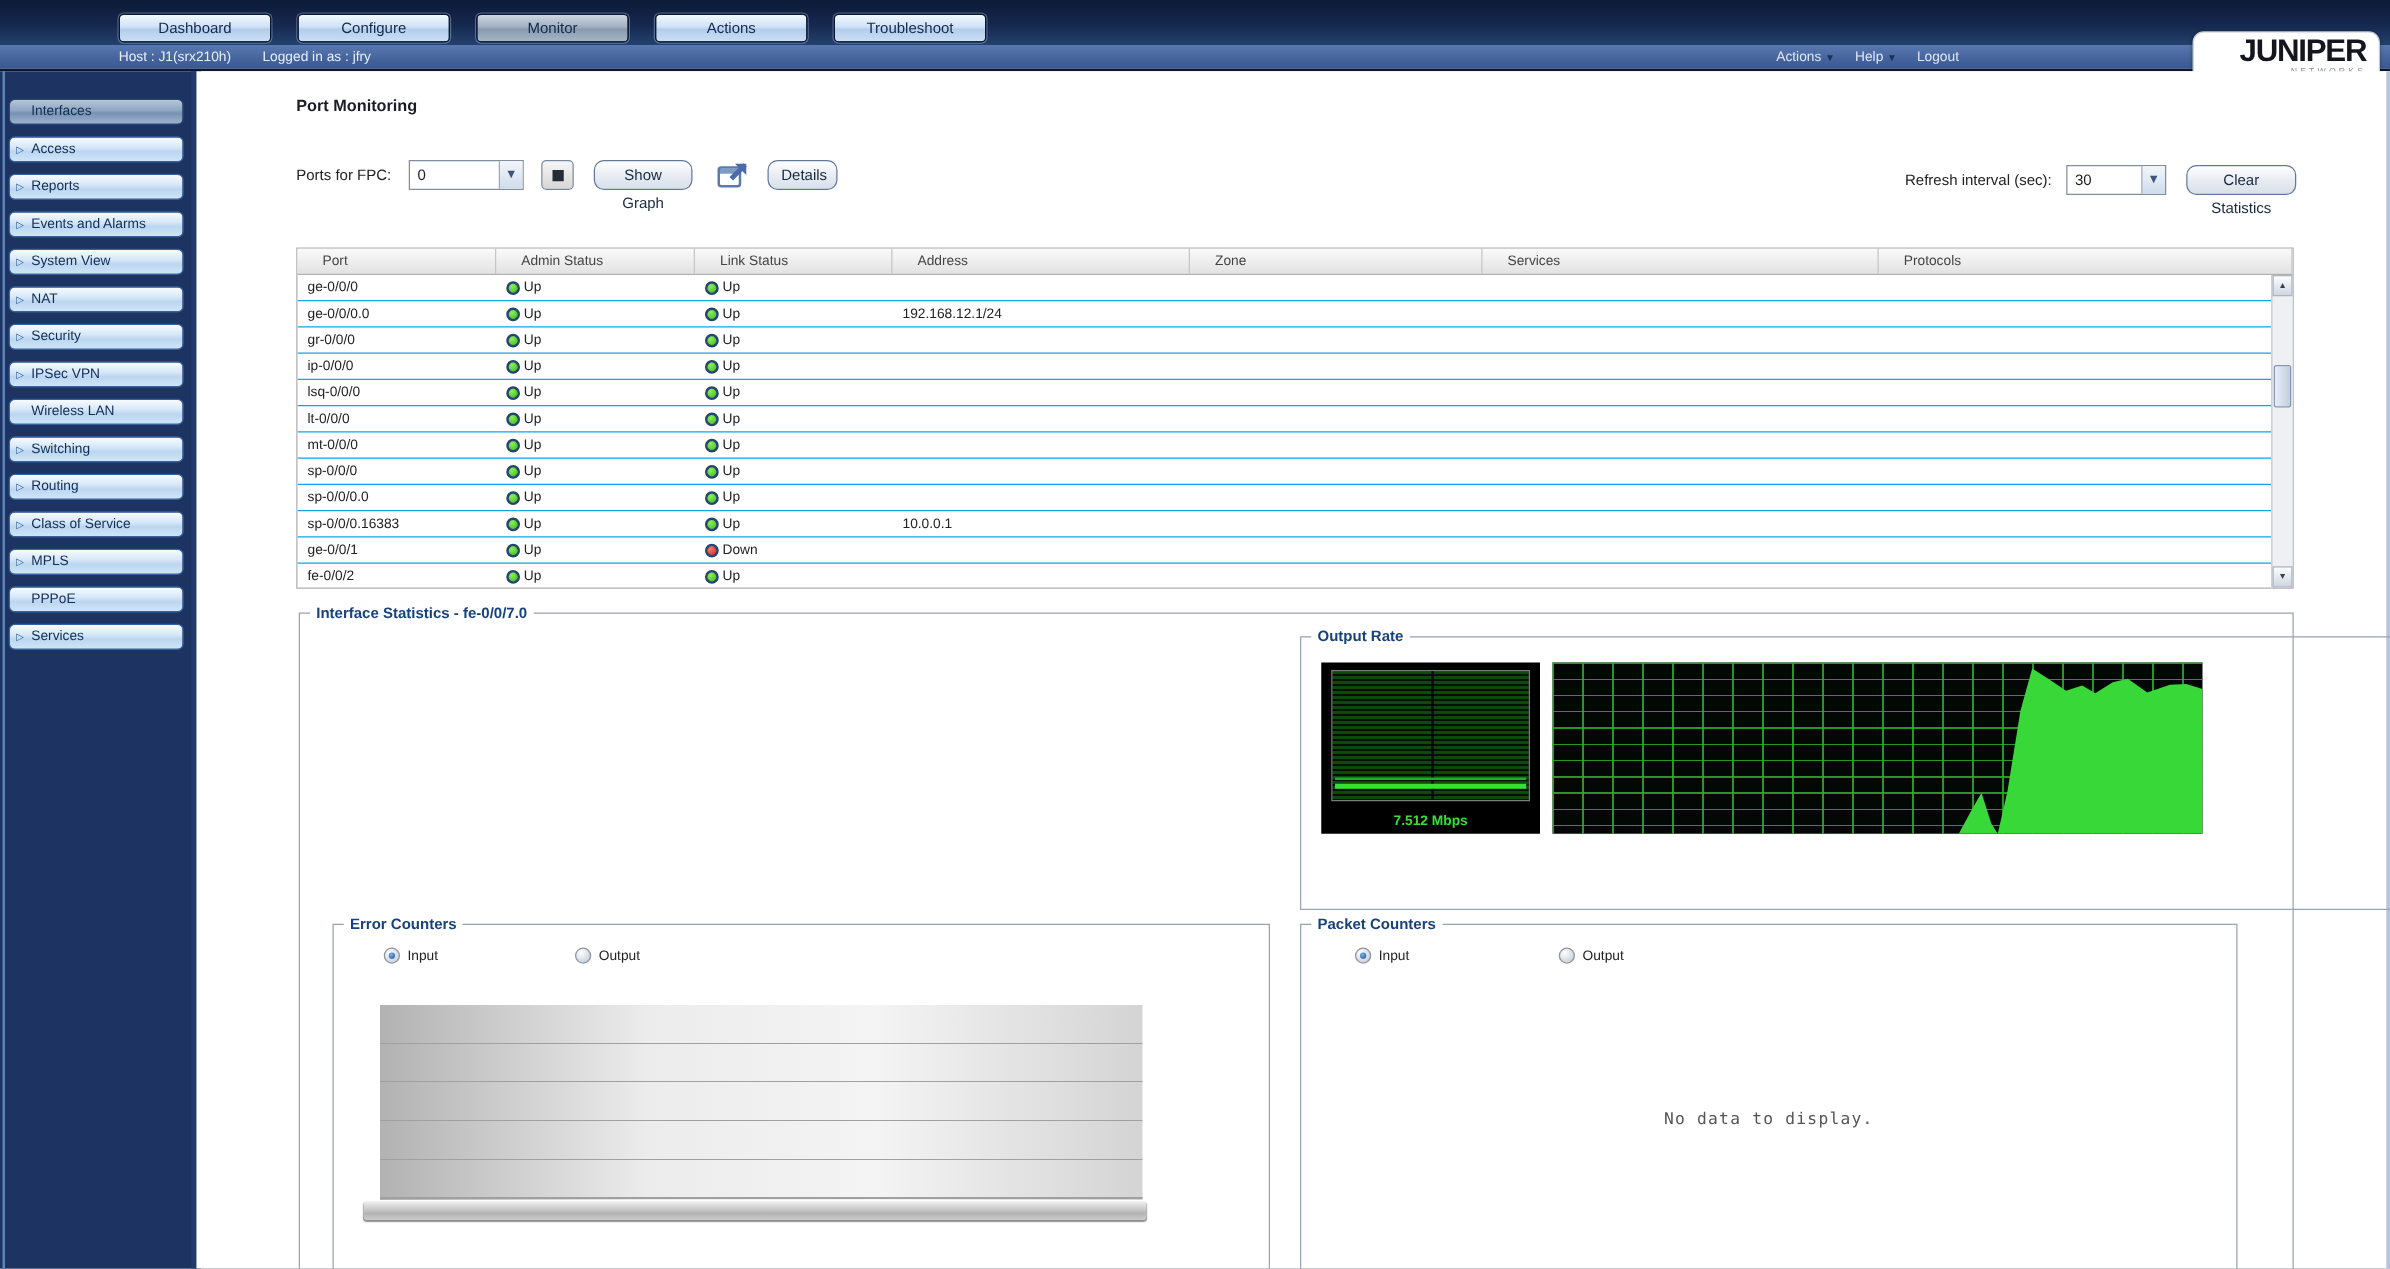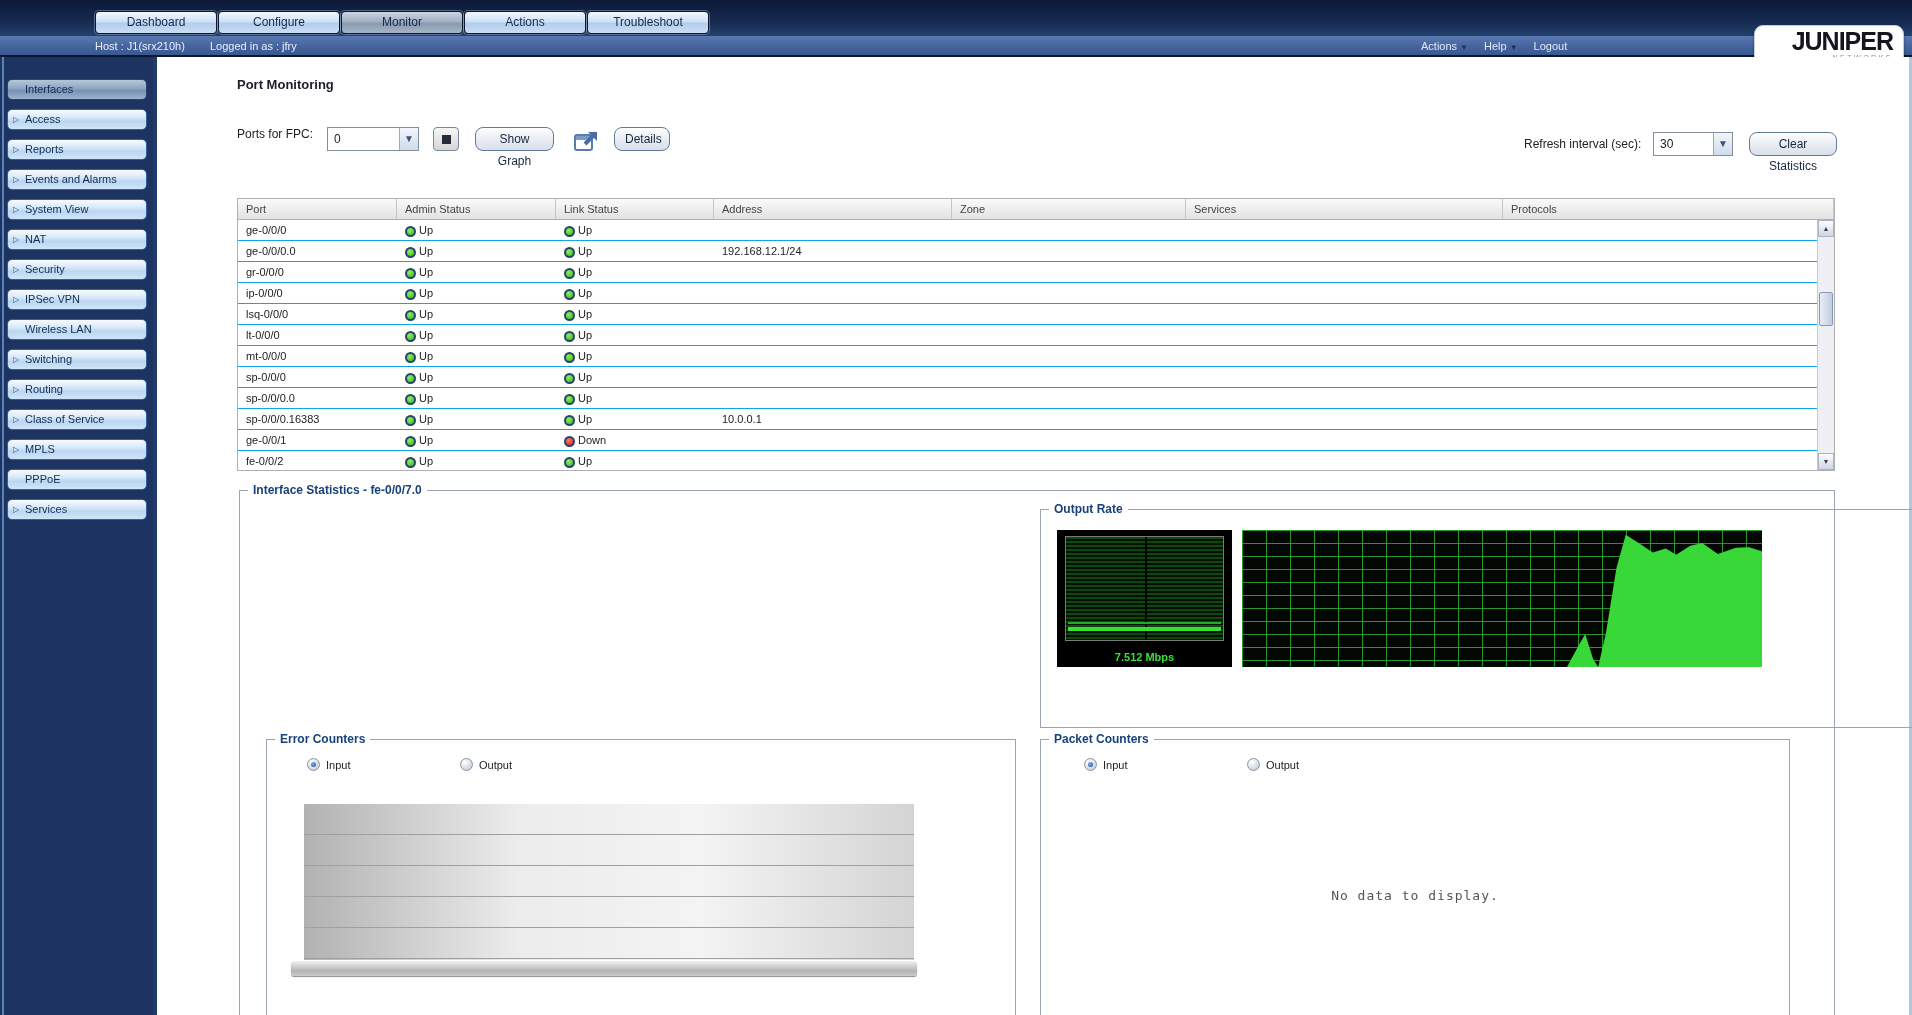--- a/index.html
+++ b/index.html
@@ -6,21 +6,21 @@
   * { box-sizing:border-box; font-family:"Liberation Sans", sans-serif; }
   .screen { position:relative; width:1912px; height:1015px; background:#fff; overflow:hidden; }
 
   
   .header { position:absolute; left:0; top:0; width:100%; height:57px; }
   .nav-strip { position:absolute; left:0; top:0; right:0; height:36px;
     background:linear-gradient(180deg,#0d1a38 0%,#15284e 55%,#24416e 100%); }
   .host-strip { position:absolute; left:0; top:36px; right:0; height:21px;
     background:linear-gradient(180deg,#5a78b0 0%,#44639c 60%,#3a5890 100%);
     border-bottom:2px solid #0c1830; }
-  .tabs { position:absolute; left:95px; top:11px; display:flex; gap:1px; }
+  .tabs { position:absolute; left:95px; top:11px; display:flex; gap:21px; }
   .tab { width:122px; height:23px; line-height:21px; text-align:center; font-size:12px;
     color:#122a4e; border:1px solid #0d1830; border-radius:4px;
     background:linear-gradient(180deg,#f2f8fe 0%,#cfe2f6 45%,#b3cdec 55%,#cbdff4 100%);
     box-shadow:0 0 0 1px rgba(200,220,245,.35); cursor:pointer; }
   .tab.active { background:linear-gradient(180deg,#cdd6e2 0%,#a2b0c2 45%,#8a9bb0 55%,#a6b5c6 100%); }
   .host-info { position:absolute; left:95px; top:40px; font-size:11px; color:#e9eff9; }
   .host-info span { margin-right:22px; }
   .top-links { position:absolute; left:1421px; top:40px; font-size:11px; color:#dfe8f6; display:flex; gap:16px; align-items:center; }
   .top-links .lnk { cursor:pointer; }
   .caret { font-size:8px; color:#1d2f52; margin-left:3px; }
@@ -40,40 +40,40 @@
   .side-item:first-child { margin-top:22px; }
   .side-item.selected { background:linear-gradient(180deg,#b6c6d8 0%,#8ea6c2 45%,#7791b2 55%,#9db4cc 100%);
     border-color:#28456e; }
   .side-item .tri { position:absolute; left:5px; top:0; font-size:8px; color:#2a5a9a; }
 
   
   .main { position:absolute; left:161px; top:57px; right:0; bottom:0; background:#fff; }
   .right-edge { position:absolute; right:0; top:0; bottom:0; width:3px; background:#b8c6dc; }
   .page-title { position:absolute; left:76px; top:20px; font-size:13px; font-weight:bold; color:#1c1c28; }
 
-  .controls-left { position:absolute; left:76px; top:70px; height:26px; display:flex; }
+  .controls-left { position:absolute; left:76px; top:70px; height:26px; display:flex; align-items:center; }
   .controls-right { position:absolute; left:1363px; top:74px; height:26px; display:flex; align-items:center; }
   .ctl-label { font-size:12px; color:#222; }
   .dd { position:relative; height:24px; background:#fff; border:1px solid #828f9e; }
   .dd .val { display:block; font-size:12px; color:#222; padding:4px 0 0 6px; }
   .dd .dd-btn { position:absolute; right:0; top:0; bottom:0; width:19px; text-align:center;
     background:linear-gradient(180deg,#f2f6fb,#cfdcec); border-left:1px solid #9aaabc; cursor:pointer; }
   .dd .dd-btn span { font-size:10px; color:#41537a; line-height:22px; }
   .btn { height:24px; border:1px solid #63799c; border-radius:8px; font-size:12px; color:#16293f;
     background:linear-gradient(180deg,#fefefe,#e9edf3 50%,#d9e0e9); text-align:center; cursor:pointer; padding:0 10px; line-height:22px; }
   .stop-btn { width:26px; height:24px; border:1px solid #7688a0; border-radius:4px;
     background:linear-gradient(180deg,#f6f6f6,#d6d6d6); position:relative; cursor:pointer; }
   .stop-btn .sq { position:absolute; left:50%; top:50%; width:9px; height:9px; margin:-4px 0 0 -4px; background:#252c38; }
   .export-btn { width:30px; height:28px; cursor:pointer; }
 
   
   .ptable { position:absolute; left:76px; top:141px; width:1598px; height:273px; border:1px solid #b0b0b0; }
   .thead { display:flex; height:21px; background:linear-gradient(180deg,#fafafa,#e2e2e2);
     border-bottom:1px solid #b0b0b0; }
-  .th { font-size:11px; color:#444; padding:4px 0 0 8px; border-right:1px solid #c6c6c6; overflow:hidden; white-space:nowrap; }
+  .th { font-size:11px; color:#444; padding:4px 0 0 20px; border-right:1px solid #c6c6c6; overflow:hidden; white-space:nowrap; }
   .tbody { position:absolute; left:0; right:17px; top:21px; bottom:0; overflow:hidden; }
   .tr { display:flex; height:21px; border-bottom:1px solid #0ea5e9; cursor:pointer; }
   .td { font-size:11px; color:#222; padding:4px 0 0 8px; overflow:hidden; white-space:nowrap; }
   .c0{width:159px}.c1{width:159px}.c2{width:158px}.c3{width:238px}.c4{width:234px}.c5{width:317px}.c6{flex:1}
   .status { display:inline-block; width:11px; height:11px; border-radius:50%; margin:-1px 3px -2px 0;
     vertical-align:middle; border:2px solid #23456e; }
   .status.up { background:radial-gradient(circle at 35% 30%,#8cf05a,#3db81e); }
   .status.down { background:radial-gradient(circle at 35% 30%,#ff7a6a,#d81f1f); }
   .vscroll { position:absolute; right:0; top:21px; bottom:0; width:17px; background:#eef0f4; border-left:1px solid #c8c8c8; }
   .sbtn { position:absolute; left:0; right:0; height:17px; background:linear-gradient(180deg,#fdfdfd,#cfd6e2);

